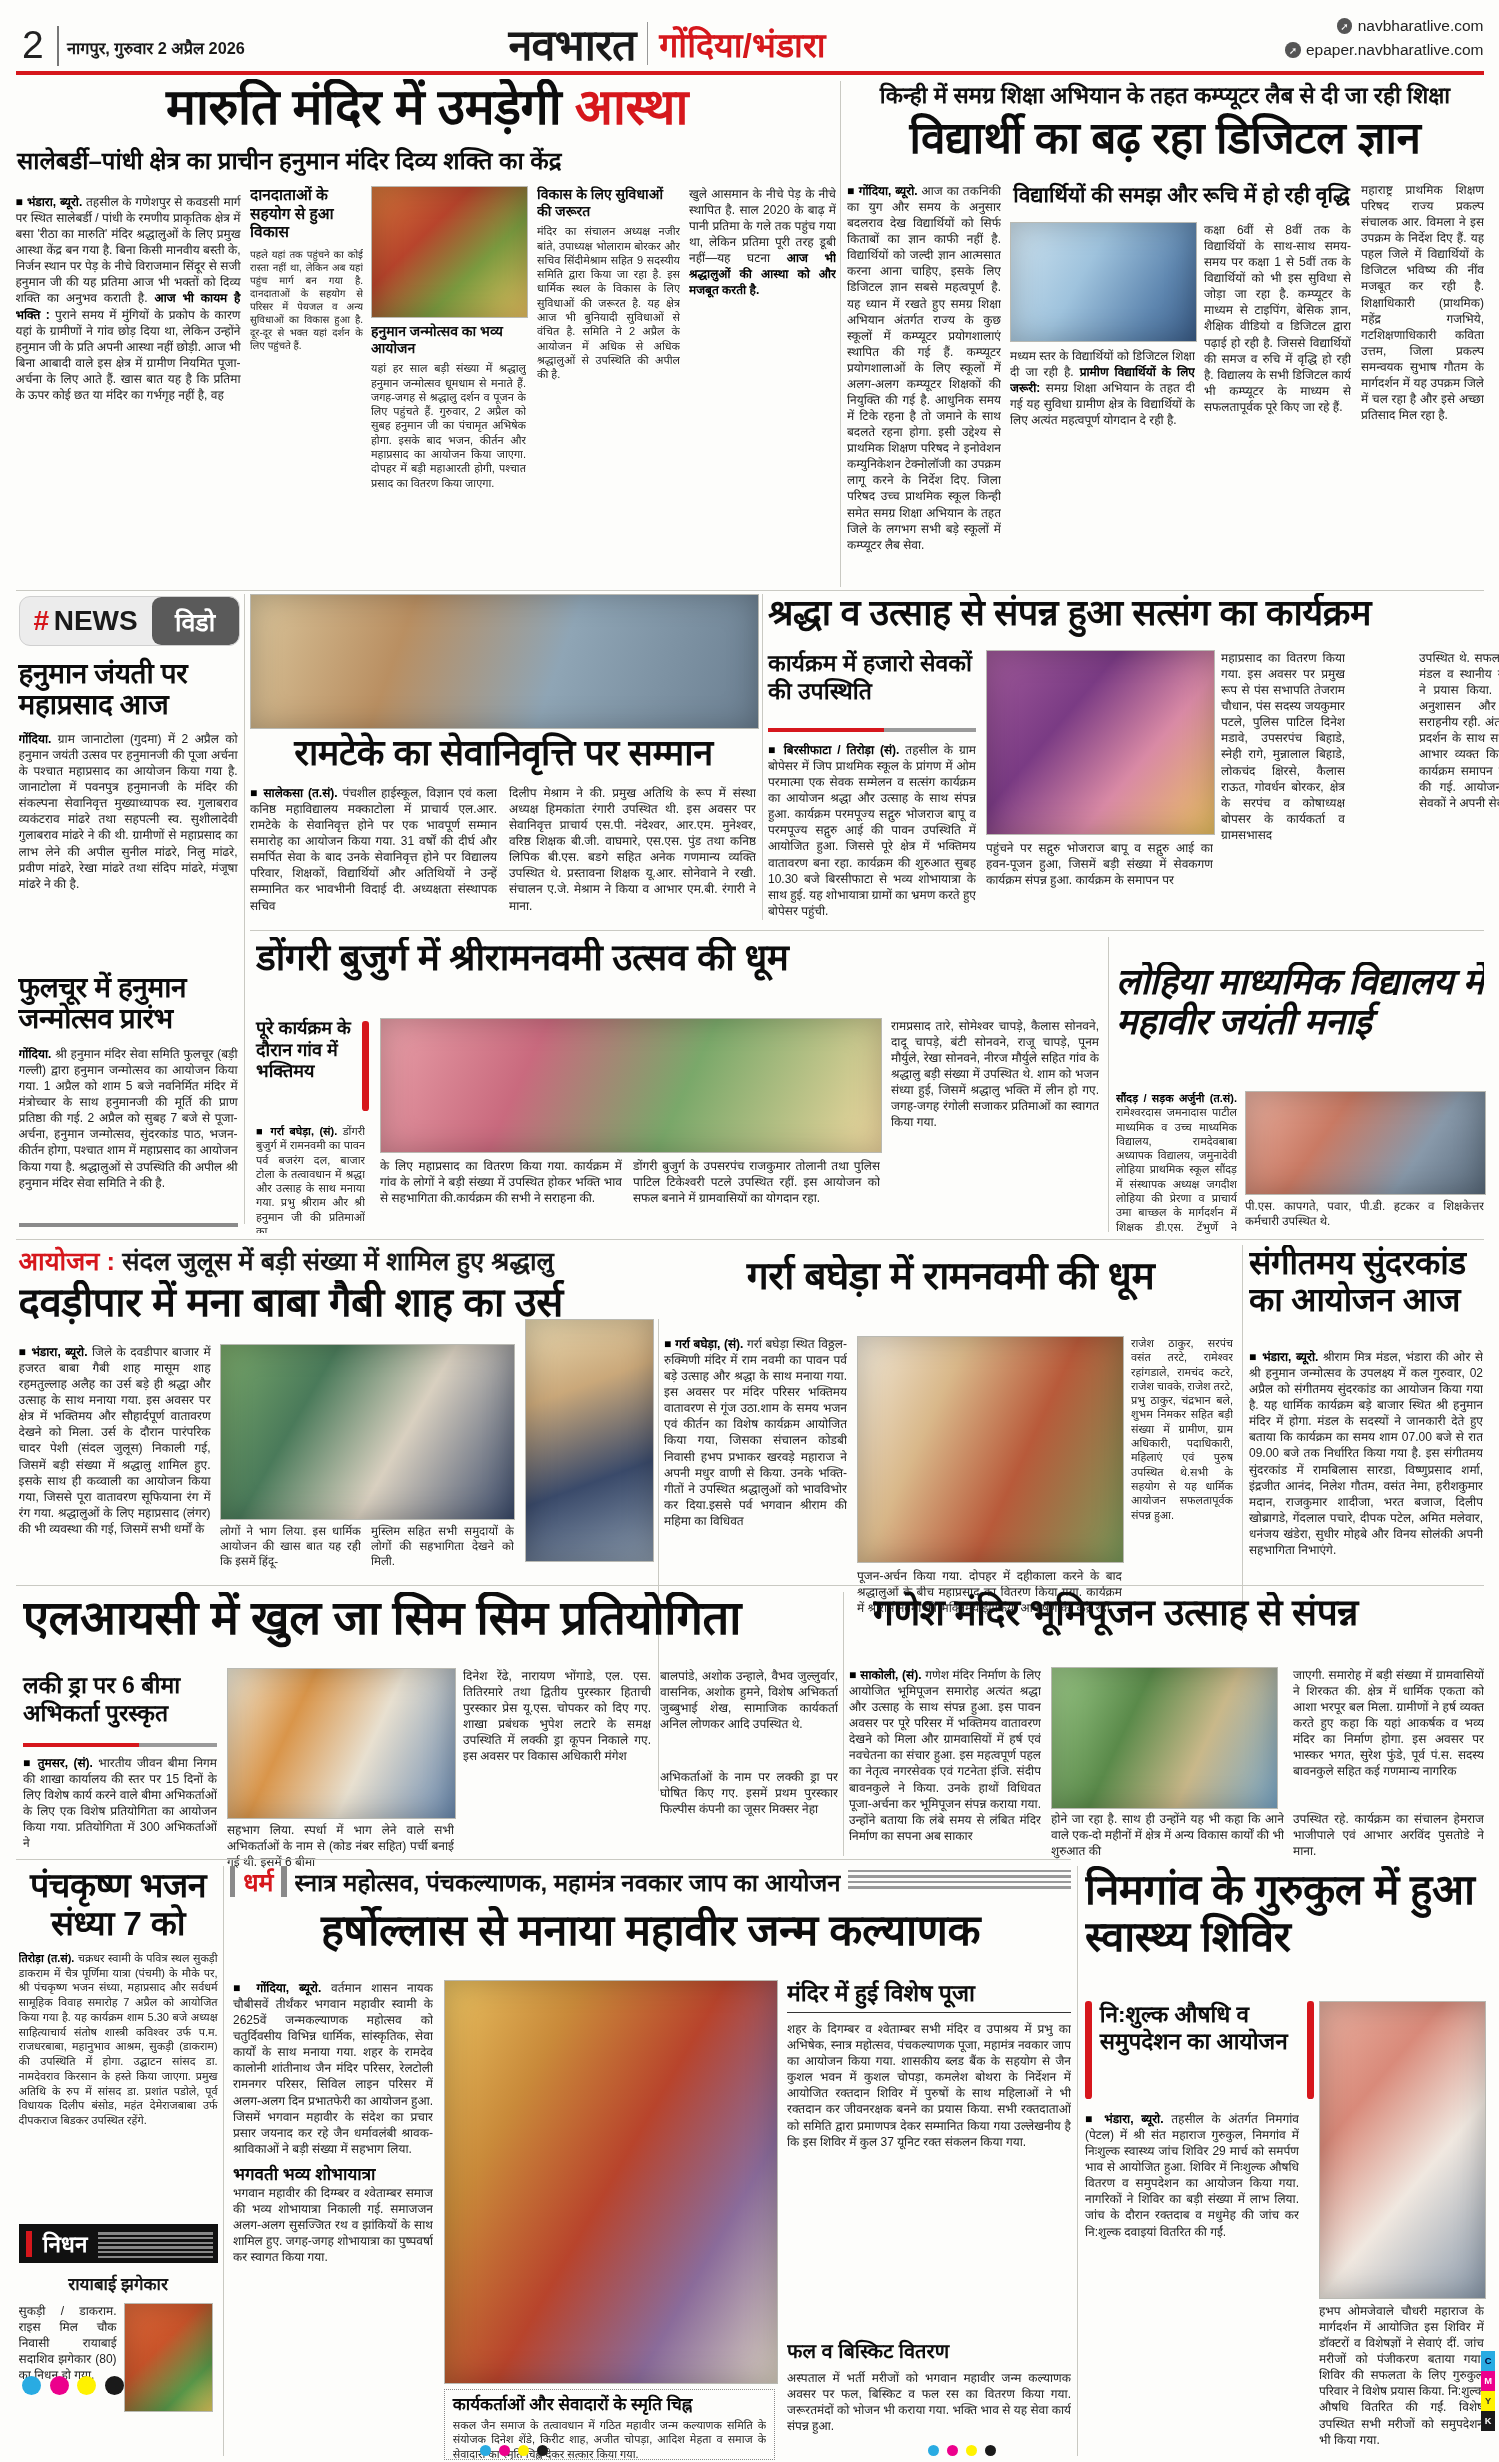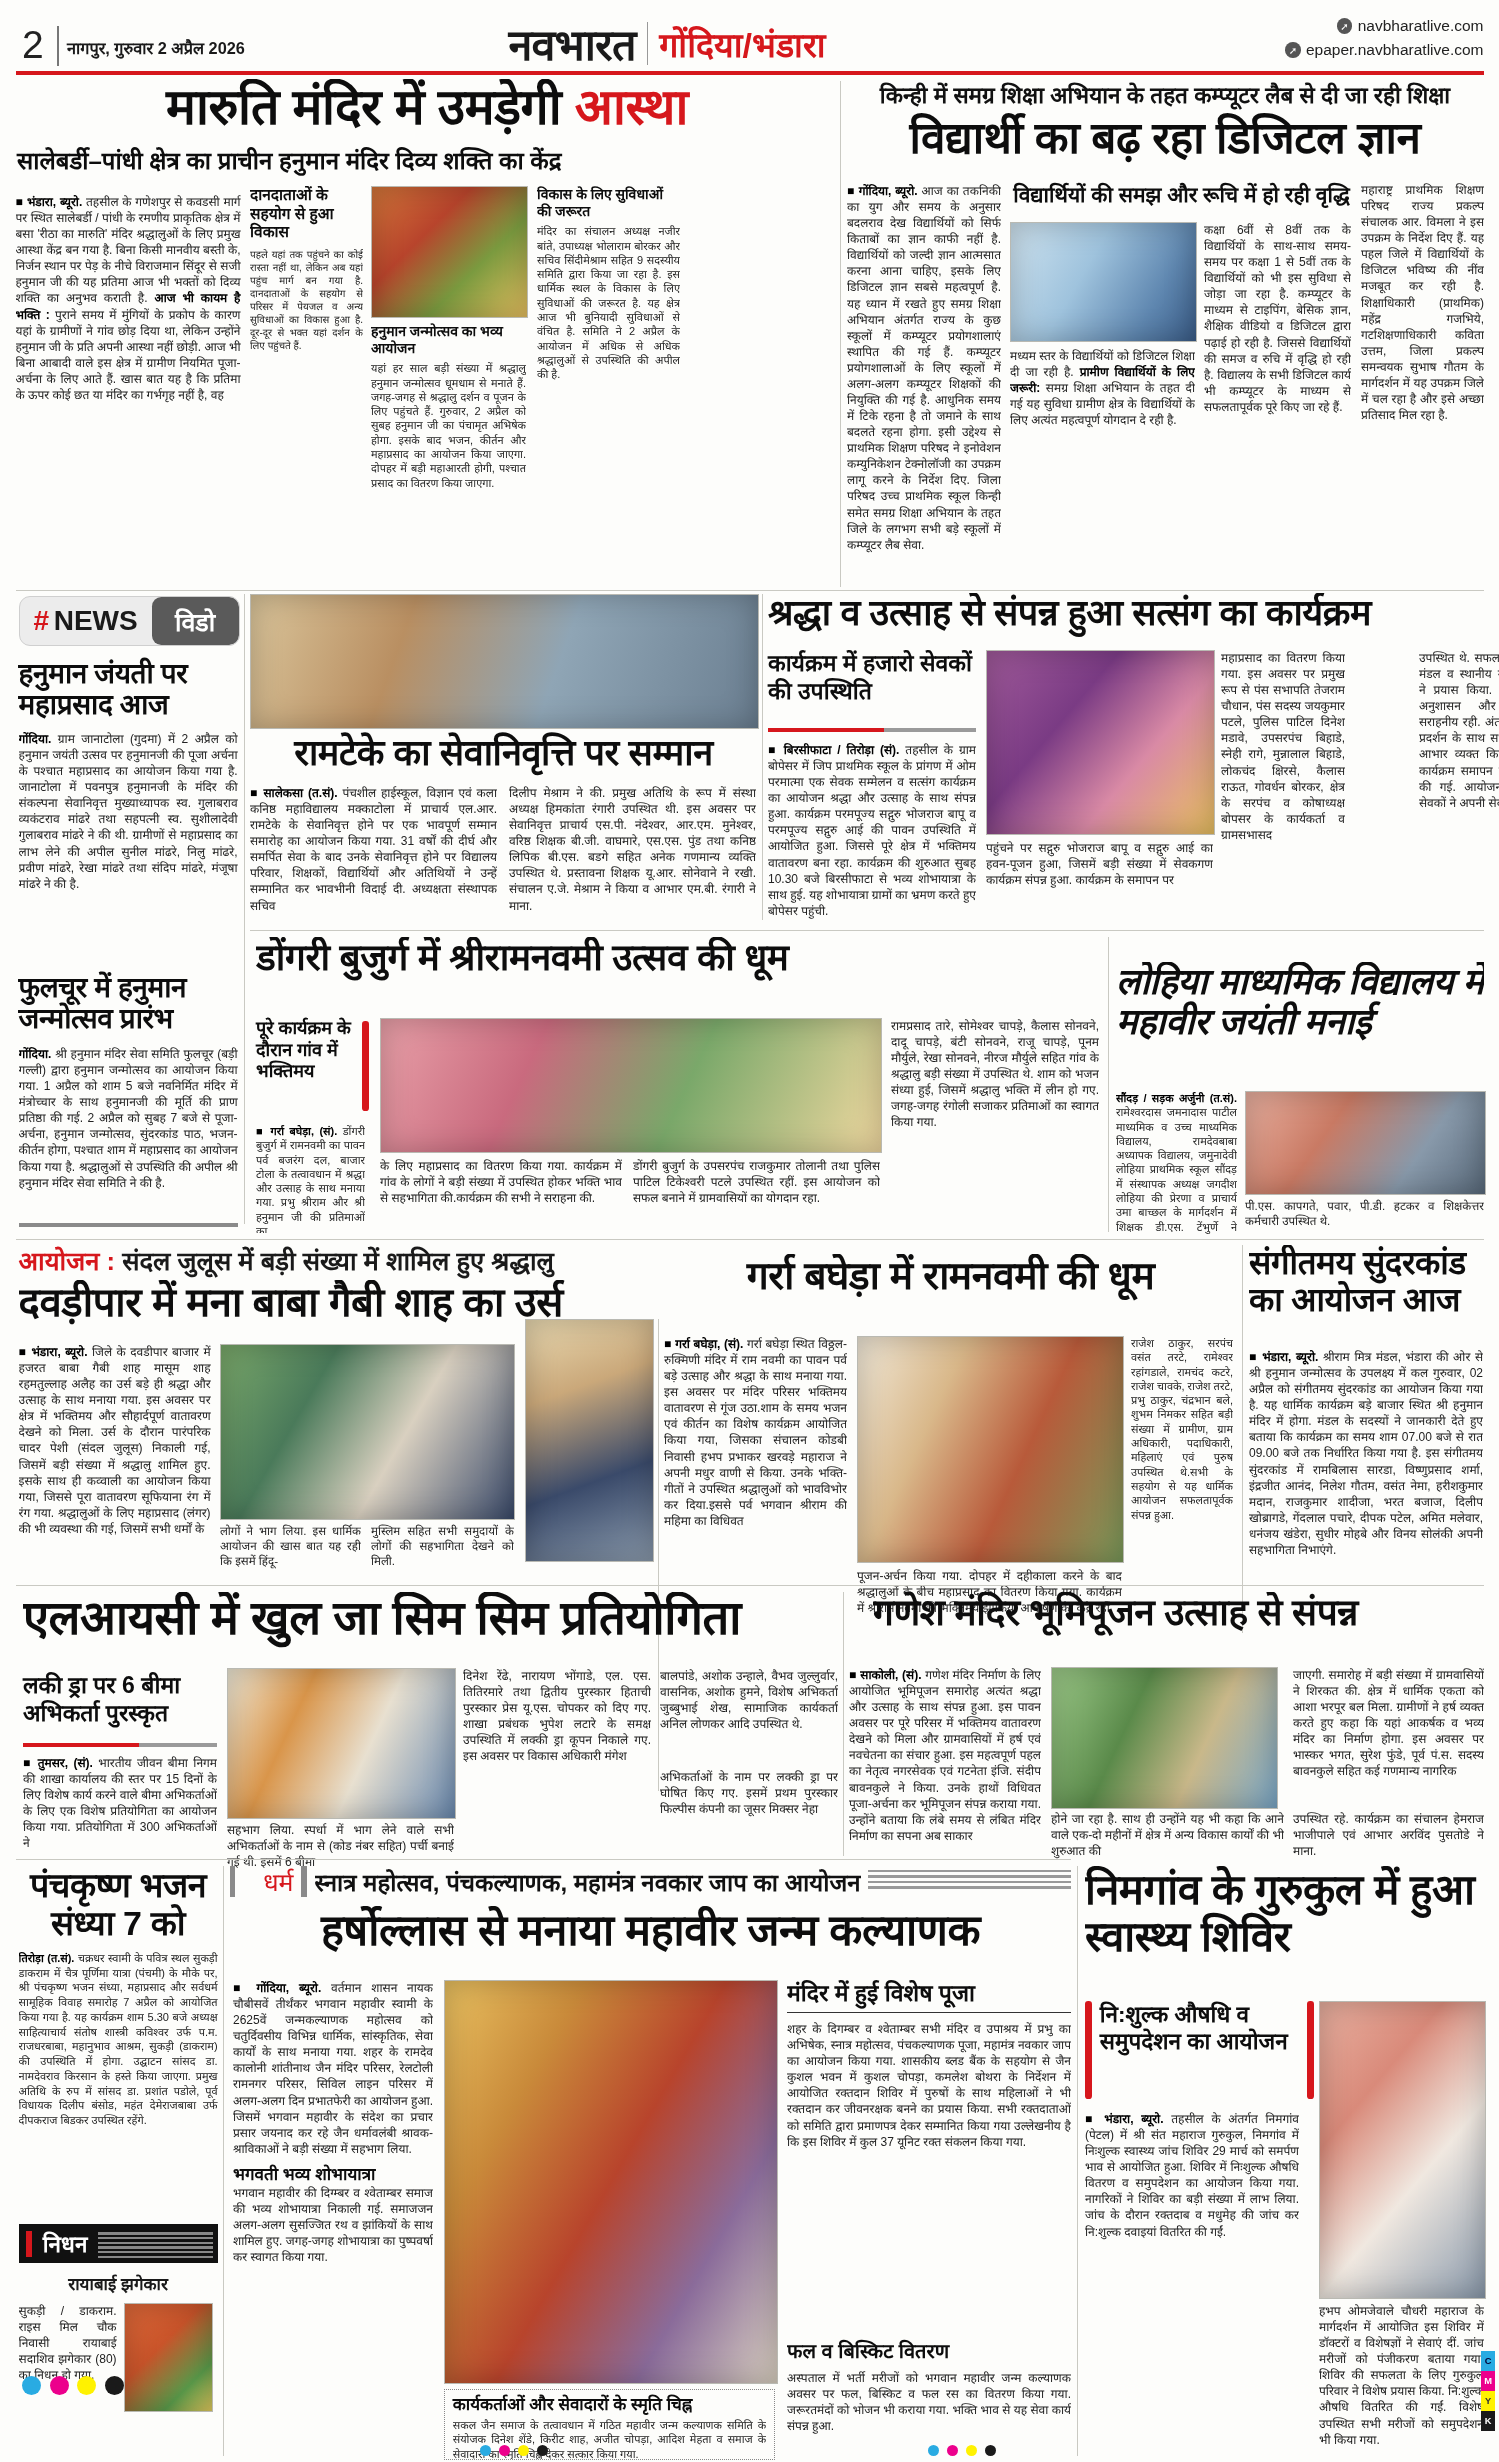--- a/index.html
+++ b/index.html
@@ -20,21 +20,21 @@
   .newsbadge{display:flex;align-items:stretch;height:48px;border-radius:11px;overflow:hidden;background:#ececec;border:0.8px solid #cfcfcf;}
   .newsbadge .left{flex:1;display:flex;align-items:center;justify-content:center;gap:4.7px;font-weight:800;font-size:28px;}
   .newsbadge .right{width:87px;background:#5a5a5a;color:#fff;display:flex;align-items:center;justify-content:center;font-weight:bold;font-size:25px;border-radius:9.3px;}
   .rule-combo{height:3.9px;background:linear-gradient(to right,#d6171c 0 116px,#9a9a9a 116px 100%);}
   .nidhan-head{background:#111;color:#fff;display:flex;align-items:center;height:39px;position:relative;}
   .nidhan-head .bar{width:5.4px;height:26px;background:#d6171c;margin-left:7.8px;}
   .nidhan-head .t{flex:0 0 auto;margin:0 11px;font-size:22.5px;font-weight:bold;}
   .nidhan-head .lines{flex:1;height:28px;background:repeating-linear-gradient(to bottom,#111 0 2.3px,#888 2.3px 4.7px);margin-right:4.7px;}
   .dharmbar{display:flex;align-items:center;gap:7.8px;}
   .dharmbar .gb{width:5.4px;height:31px;background:#8a8a8a;}
-  .dharmbar .dt{color:#d6171c;font-size:25px;font-weight:normal;margin-left:20px;}
+  .dharmbar .dt{color:#d6171c;font-size:25px;font-weight:bold;}
   .dharmbar .kt{font-size:24px;font-weight:bold;color:#111;white-space:nowrap;overflow:hidden;}
   .dharmbar .lines{flex:1;height:22px;background:repeating-linear-gradient(to bottom,#999 0 2.3px,transparent 2.3px 5.4px);}
   .cmyk-dot{width:19.4px;height:19.4px;border-radius:50%;display:inline-block;margin-right:4.7px;}
   .redvbar{width:7px;background:#d6171c;border-radius:3.1px;}
   .urlrow{display:flex;align-items:center;gap:5.4px;justify-content:flex-end;font-size:15.5px;color:#222;}
   .linkicon{width:15.5px;height:15.5px;border-radius:50%;background:#555;color:#fff;font-size:10px;display:flex;align-items:center;justify-content:center;}
   .capt{font-size:11.6px;line-height:1.3;text-align:justify;color:#222;overflow:hidden;}
 </style>
 </head>
 <body>
@@ -86,20 +86,24 @@
   <div class="abs" style="left:371px;top:323px;width:155px;height:264px;overflow:hidden;">
     <div class="subhd" style="font-size:14px;">हनुमान जन्मोत्सव का भव्य आयोजन</div>
     <div class="body-sm" style="margin-top:4.7px;">यहां हर साल बड़ी संख्या में श्रद्धालु हनुमान जन्मोत्सव धूमधाम से मनाते हैं. जगह-जगह से श्रद्धालु दर्शन व पूजन के लिए पहुंचते हैं. गुरुवार, 2 अप्रैल को सुबह हनुमान जी का पंचामृत अभिषेक होगा. इसके बाद भजन, कीर्तन और महाप्रसाद का आयोजन किया जाएगा. दोपहर में बड़ी महाआरती होगी, पश्चात प्रसाद का वितरण किया जाएगा.</div>
   </div>
 
   <div class="abs" style="left:537px;top:186px;width:143px;height:400px;overflow:hidden;">
     <div class="subhd" style="font-size:14px;">विकास के लिए सुविधाओं की जरूरत</div>
     <div class="body-sm" style="margin-top:4.7px;">मंदिर का संचालन अध्यक्ष नजीर बांते, उपाध्यक्ष भोलाराम बोरकर और सचिव सिंदीमेश्राम सहित 9 सदस्यीय समिति द्वारा किया जा रहा है. इस धार्मिक स्थल के विकास के लिए सुविधाओं की जरूरत है. यह क्षेत्र आज भी बुनियादी सुविधाओं से वंचित है. समिति ने 2 अप्रैल के आयोजन में अधिक से अधिक श्रद्धालुओं से उपस्थिति की अपील की है.</div>
   </div>
 
+  <div class="abs body-txt" style="left:689px;top:186px;width:147px;height:400px;">
+    <span>खुले आसमान के नीचे पेड़ के नीचे स्थापित है. साल 2020 के बाढ़ में पानी प्रतिमा के गले तक पहुंच गया था, लेकिन प्रतिमा पूरी तरह डूबी नहीं—यह घटना</span>
+    <span class="dl">आज भी श्रद्धालुओं की आस्था को और मजबूत करती है.</span>
+  </div>
 
   <div class="abs vr" style="left:840px;top:81px;height:506px;"></div>
 
   <div class="abs kicker center" style="left:847px;top:79px;width:636px;font-size:22.5px;">किन्ही में समग्र शिक्षा अभियान के तहत कम्प्यूटर लैब से दी जा रही शिक्षा</div>
   <div class="abs hl center" style="left:847px;top:113px;width:636px;height:62px;font-size:44px;overflow:hidden;">विद्यार्थी का बढ़ रहा डिजिटल ज्ञान</div>
 
   <div class="abs body-txt" style="left:847px;top:183px;width:154px;height:404px;">
     <span class="dl">■ गोंदिया, ब्यूरो.</span>
     <span>आज का तकनिकी का युग और समय के अनुसार बदलराव देख विद्यार्थियों को सिर्फ किताबों का ज्ञान काफी नहीं है. विद्यार्थियों को जल्दी ज्ञान आत्मसात करना आना चाहिए, इसके लिए डिजिटल ज्ञान सबसे महत्वपूर्ण है. यह ध्यान में रखते हुए समग्र शिक्षा अभियान अंतर्गत राज्य के कुछ स्कूलों में कम्प्यूटर प्रयोगशालाएं स्थापित की गई हैं. कम्प्यूटर प्रयोगशालाओं के लिए स्कूलों में अलग-अलग कम्प्यूटर शिक्षकों की नियुक्ति की गई है.</span>
     <span>आधुनिक समय में टिके रहना है तो जमाने के साथ बदलते रहना होगा. इसी उद्देश्य से प्राथमिक शिक्षण परिषद ने इनोवेशन कम्युनिकेशन टेक्नोलॉजी का उपक्रम लागू करने के निर्देश दिए. जिला परिषद उच्च प्राथमिक स्कूल किन्ही समेत समग्र शिक्षा अभियान के तहत जिले के लगभग सभी बड़े स्कूलों में कम्प्यूटर लैब सेवा.</span>

